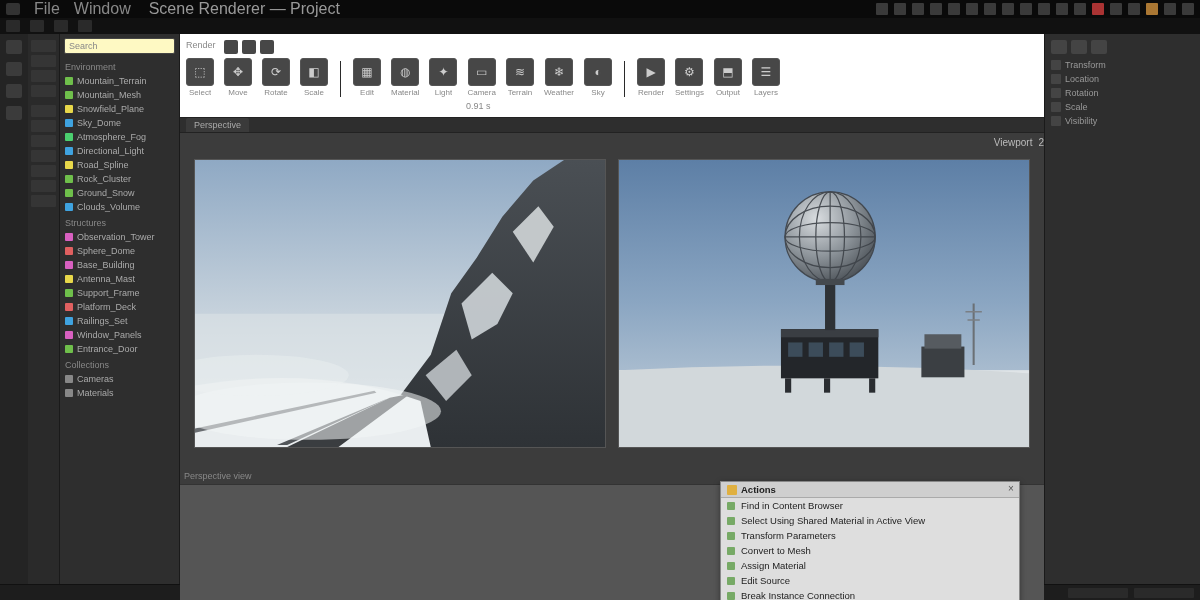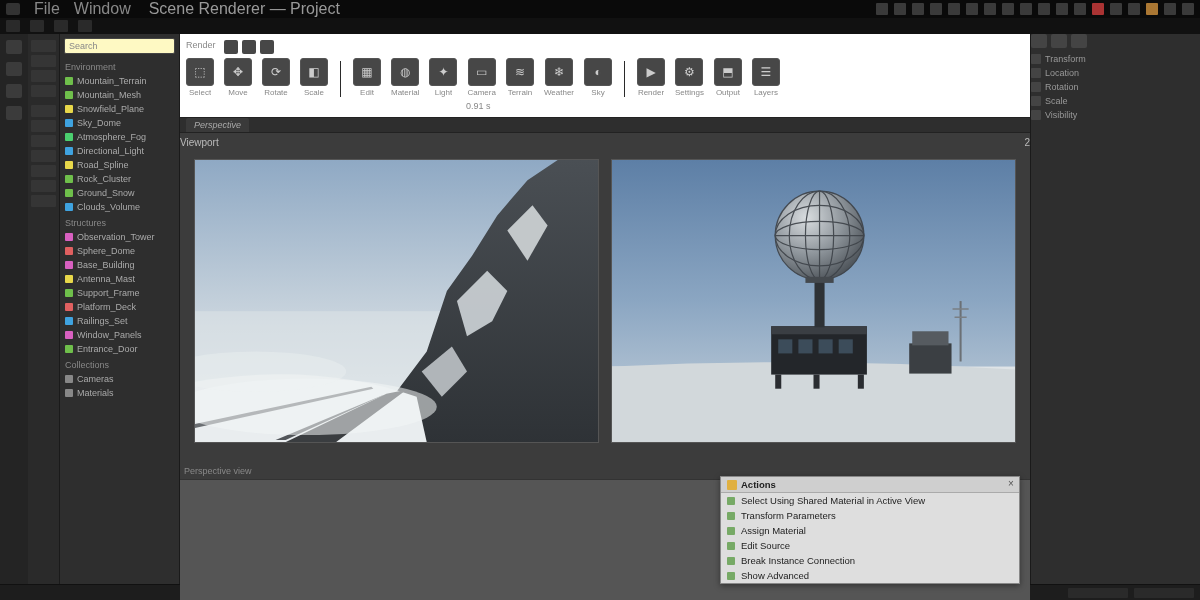--- a/index.html
+++ b/index.html
@@ -45,41 +45,41 @@
 .toolbar-row { display: flex; gap: 10px; align-items: flex-end; }
 .toolbar-smallrow { display: flex; gap: 8px; padding: 2px 0; color: #888; font-size: 9px; }
 .tool-group { display: flex; flex-direction: column; align-items: center; gap: 2px; }
 .tool-icon { width: 28px; height: 28px; background: #474747; border: 1px solid #555; border-radius: 3px; display: flex; align-items: center; justify-content: center; color: #ccc; font-size: 12px; }
 .tool-label { font-size: 8px; color: #888; max-width: 40px; text-align: center; overflow: hidden; white-space: nowrap; }
 .toolbar-sep { width: 1px; height: 36px; background: #2a2a2a; margin: 0 2px; }
 .small-icon-row { display: flex; gap: 4px; }
 .small-icon-row .si { width: 14px; height: 14px; background: #474747; border-radius: 2px; }
 
 
-.tabbar { height: 18px; background: #2e2e2e; border-bottom: 1px solid #222; display: flex; align-items: center; padding: 0 6px; gap: 8px; font-size: 9px; color: #aaa; font-style: italic; }
+.tabbar { height: 18px; background: #2e2e2e; border-bottom: 1px solid #222; display: flex; align-items: center; padding: 0 6px; gap: 8px; font-size: 9px; color: #aaa; }
 .tabbar .tab { padding: 2px 8px; background: #3a3a3a; border-radius: 2px 2px 0 0; }
 .viewport-wrap { flex: 1; background: #3c3c3c; position: relative; display: flex; flex-direction: column; }
-.viewport-header { height: 18px; display: flex; align-items: center; justify-content: space-between; gap: 6px; color: #bbb; font-size: 10px; }
+.viewport-header { height: 18px; display: flex; align-items: center; justify-content: flex-end; gap: 6px; color: #bbb; font-size: 10px; }
 .viewport-canvas { flex: 1; position: relative; display: flex; gap: 12px; padding: 8px 14px 8px 14px; }
 .render-pane { flex: 1; background: #222; border: 1px solid #555; position: relative; overflow: hidden; }
 .render-pane svg { width: 100%; height: 100%; display: block; }
 .viewport-caption { height: 16px; padding: 0 4px; display: flex; align-items: center; font-size: 9px; color: #888; margin-top: 12px; }
 
 
 .lower { height: 138px; background: #555; border-top: 1px solid #333; position: relative; }
 .context-menu { position: absolute; left: 540px; top: -4px; width: 300px; background: #dedede; border: 1px solid #888; box-shadow: 0 2px 6px rgba(0,0,0,.4); color: #222; font-size: 9.5px; }
 .context-menu .cm-title { background: #cfcfcf; padding: 2px 6px; font-weight: 600; border-bottom: 1px solid #aaa; display: flex; align-items: center; gap: 4px; }
 .context-menu .cm-title::before { content: ""; width: 10px; height: 10px; background: #e0b040; border-radius: 1px; }
 .context-menu .cm-item { padding: 2px 6px 2px 18px; display: flex; align-items: center; gap: 6px; cursor: default; }
 .context-menu .cm-item::before { content: ""; width: 8px; height: 8px; background: #7a6; border-radius: 1px; margin-left: -12px; }
 
 .context-menu .cm-close { position: absolute; right: 2px; top: 1px; width: 12px; height: 12px; font-size: 10px; text-align: center; line-height: 11px; color: #555; cursor: default; }
 
 
-.panel-right { width: 170px; background: #2e2e2e; border-left: 1px solid #1a1a1a; font-size: 9px; color: #999; }
+.panel-right { width: 156px; background: #2e2e2e; border-left: 1px solid #1a1a1a; padding: 6px; font-size: 9px; color: #999; }
 .panel-right .pr-row { height: 14px; display: flex; align-items: center; gap: 4px; overflow: hidden; white-space: nowrap; }
 .panel-right .pr-row .bic { width: 10px; height: 10px; background: #444; border-radius: 1px; }
 .panel-right .pr-head { display: flex; gap: 4px; margin-bottom: 4px; }
 .panel-right .pr-head .hi { width: 16px; height: 14px; background: #444; border-radius: 2px; }
 
 
 .statusbar { height: 16px; background: #1d1d1d; border-top: 1px solid #111; display: flex; align-items: center; padding: 0 6px; gap: 10px; color: #666; font-size: 9px; }
 .statusbar .sbox { width: 60px; height: 10px; background: #2a2a2a; border-radius: 1px; }
 </style>
 </head>
@@ -423,22 +423,24 @@
           </svg>
         </div>
       </div>
       <div class="viewport-caption">Perspective view</div>
 
       <div class="lower">
         <div class="context-menu">
           <div class="cm-close">×</div>
           <div class="cm-title">Actions</div>
           <div id="cm-items">
+              <div class="cm-item">Find in Content Browser</div>
               <div class="cm-item">Select Using Shared Material in Active View</div>
               <div class="cm-item">Transform Parameters</div>
+              <div class="cm-item">Convert to Mesh</div>
               <div class="cm-item">Assign Material</div>
               <div class="cm-item">Edit Source</div>
               <div class="cm-item">Break Instance Connection</div>
               <div class="cm-item">Show Advanced</div>
             </div>
         </div>
       </div>
     </div>
 
   </div>

